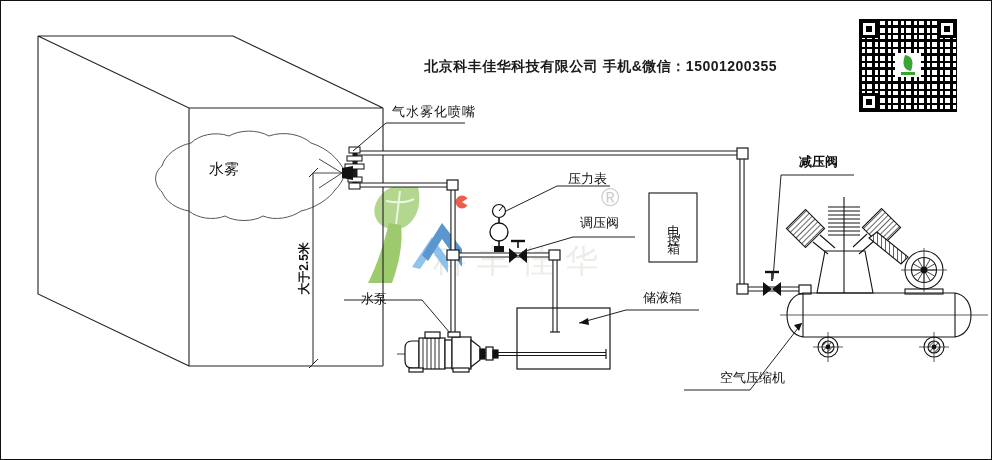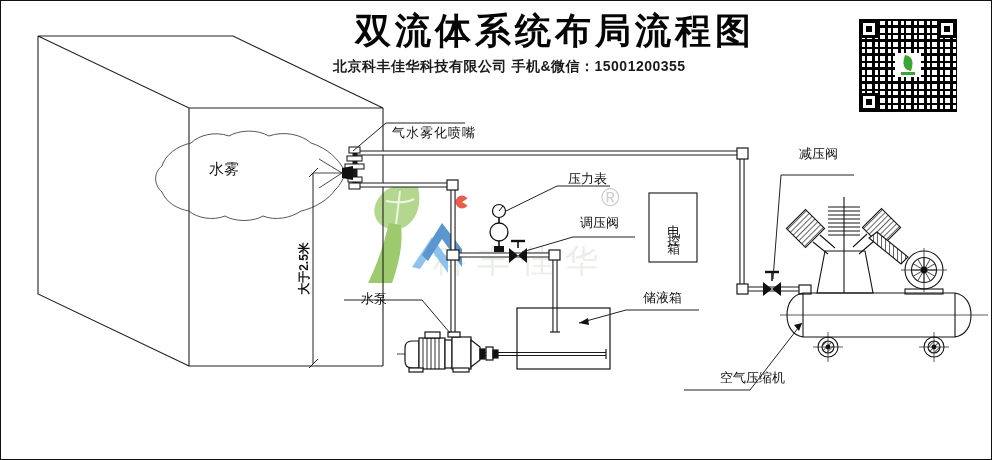--- a/index.html
+++ b/index.html
@@ -8,28 +8,28 @@
     border:1px solid #111;box-sizing:border-box;overflow:hidden;
     font-family:"Liberation Sans",sans-serif;color:#111;
   }
   
   .lbl{position:absolute;font-size:13px;line-height:1.1;white-space:nowrap;color:#111;}
   #page-title{
     position:absolute;left:332px;top:10px;width:444px;text-align:center;
     font-size:36px;font-weight:bold;letter-spacing:4px;color:#050505;
   }
   #page-subtitle{
-    position:absolute;left:332px;top:58px;width:444px;text-align:left;
+    position:absolute;left:332px;top:58px;width:444px;text-align:right;
     font-size:14px;font-weight:bold;letter-spacing:0.5px;color:#1b1b1b;
   }
   #lbl-mist{left:208px;top:160px;font-size:15px;}
-  #lbl-nozzle{left:391px;top:104px;letter-spacing:1px;margin-top:21px;}
+  #lbl-nozzle{left:391px;top:104px;letter-spacing:1px;}
   #lbl-gauge{left:567px;top:171px;}
   #lbl-regulator{left:579px;top:215px;}
-  #lbl-reducer{left:798px;top:146px;}
+  #lbl-reducer{left:798px;top:154px;font-weight:bold;}
   #lbl-pump{left:360px;top:291px;}
   #lbl-storage{left:642px;top:290px;text-align:center;}
   #lbl-compressor{left:719px;top:370px;}
   #lbl-dimension{
     left:266px;top:261px;width:74px;height:13px;text-align:center;
     font-size:12px;font-weight:bold;transform:rotate(-90deg);
   }
   #lbl-controlbox{
     left:648px;top:192px;width:48px;height:69px;
     display:flex;align-items:center;justify-content:center;
@@ -265,21 +265,20 @@
       <path d="M634,236 H572 L521,251"></path>
       <path d="M853,174 H780 L772,278"></path>
       <path d="M343,299 H421 L449,332"></path>
       <path d="M698,309 H625 L578,322"></path>
       <path d="M683,389 H749 L801,322"></path>
     </g>
     <polygon points="578,322 587,317 588,324" fill="#111"></polygon>
     <polygon points="801,322 793,324 798,330" fill="#111"></polygon>
   </svg>
 
-  <div class="lbl layer3" id="page-title">双流体系统布局流程图</div>
   <div class="lbl layer3" id="page-subtitle">北京科丰佳华科技有限公司 手机&amp;微信：15001200355</div>
 
   <div class="lbl layer3" id="lbl-mist">水雾</div>
   <div class="lbl layer3" id="lbl-nozzle">气水雾化喷嘴</div>
   <div class="lbl layer3" id="lbl-gauge">压力表</div>
   <div class="lbl layer3" id="lbl-regulator">调压阀</div>
   <div class="lbl layer3" id="lbl-controlbox">电控箱</div>
   <div class="lbl layer3" id="lbl-reducer">减压阀</div>
   <div class="lbl layer3" id="lbl-pump">水泵</div>
   <div class="lbl layer3" id="lbl-storage">储液箱</div>

